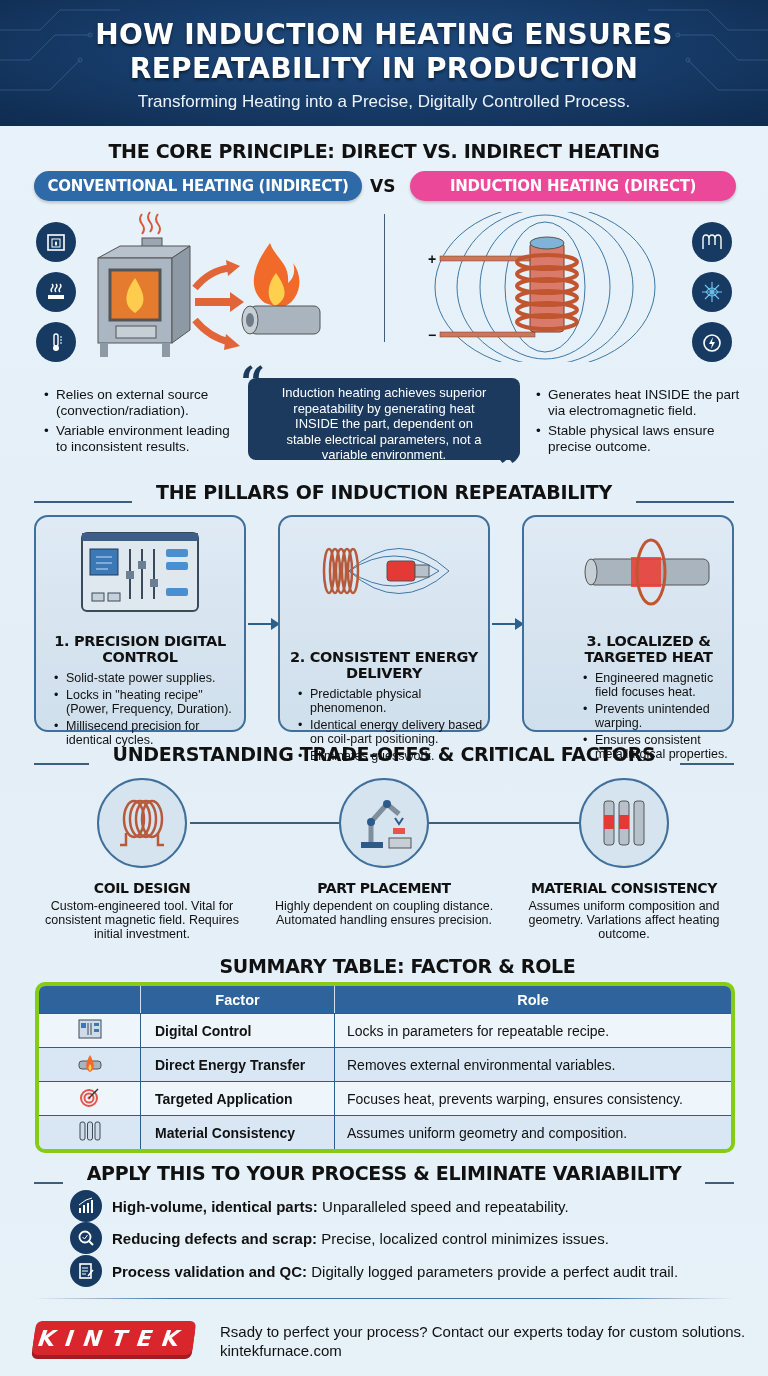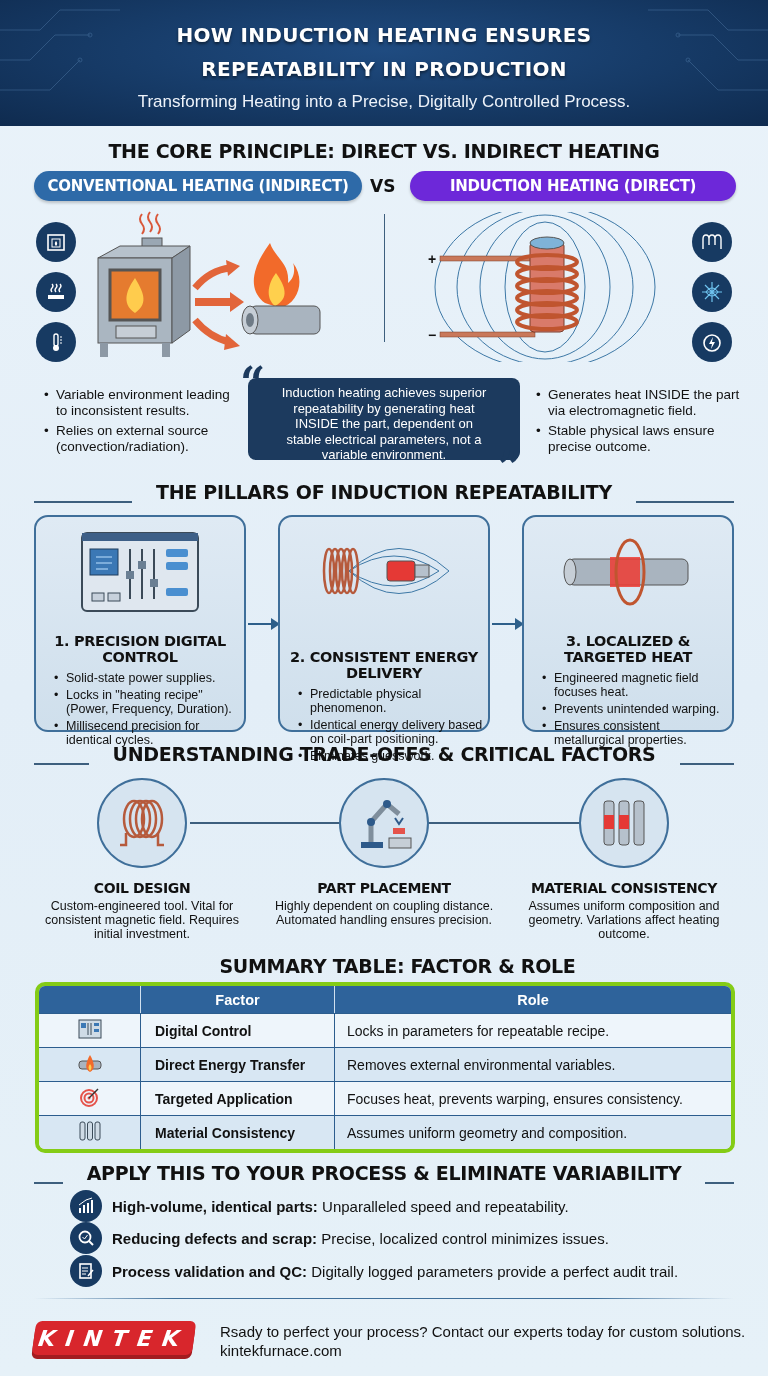--- a/index.html
+++ b/index.html
@@ -1,18 +1,18 @@
 <!DOCTYPE html>
 <html><head>
 <meta charset="utf-8">
 <style>
   * { box-sizing: border-box; margin: 0; padding: 0; }
   body { width: 768px; height: 1376px; font-family: "Liberation Sans", sans-serif; background: linear-gradient(180deg,#eaf3fa 0%,#e3eef7 50%,#e6f1f8 100%); color:#111; overflow:hidden; position:relative; }
   .header { height:126px; background: radial-gradient(ellipse at 50% 40%, #1f4b80 0%, #163a66 55%, #0f2b4f 100%); text-align:center; color:#fff; padding-top:18px; position:relative; }
-  .header h1 { font-family:"DejaVu Sans", sans-serif; font-size:20px; line-height:34px; font-weight:bold; letter-spacing:0.3px; text-shadow:0 2px 3px rgba(0,0,0,.5); }
+  .header h1 { font-family:"DejaVu Sans", sans-serif; font-size:28px; line-height:34px; font-weight:bold; letter-spacing:0.3px; text-shadow:0 2px 3px rgba(0,0,0,.5); }
   .header .sub { font-size:17px; margin-top:6px; color:#eef3fa; font-family:"Liberation Sans Narrow","Liberation Sans", sans-serif; }
   .circ { position:absolute; top:0; height:126px; width:120px; opacity:.25; }
   .sec-title { font-family:"DejaVu Sans", sans-serif; font-weight:bold; font-size:19px; text-align:center; color:#111; letter-spacing:-0.3px; }
   .ruled { display:flex; align-items:flex-end; gap:24px; padding:0 34px; }
   .ruled .line { flex:1; height:2px; background:#3d5f7e; }
   .pill { height:30px; border-radius:15px; color:#fff; font-size:15px; font-weight:bold; display:flex; align-items:center; justify-content:center; box-shadow:0 2px 3px rgba(0,0,0,.2); font-family:"DejaVu Sans", sans-serif; letter-spacing:-0.3px; }
   .icon-circle { width:40px; height:40px; border-radius:50%; background:#173a62; display:flex; align-items:center; justify-content:center; }
   .bullets { list-style:none; font-size:13.5px; line-height:16px; color:#111; }
   .bullets li { position:relative; padding-left:12px; margin-bottom:4px; }
   .bullets li::before { content:"•"; position:absolute; left:0; }
@@ -63,21 +63,21 @@
         <circle cx="40" cy="60" r="2"></circle>
       </g>
     </svg>
   <h1><span>HOW INDUCTION HEATING ENSURES</span><br><span>REPEATABILITY IN PRODUCTION</span></h1>
   <div class="sub">Transforming Heating into a Precise, Digitally Controlled Process.</div>
 </div>
 
 <div class="sec-title" style="position:absolute;top:140px;left:0;right:0;">THE CORE PRINCIPLE: DIRECT VS. INDIRECT HEATING</div>
 <div class="pill" style="position:absolute;left:34px;top:171px;width:328px;background:#2e6aa8;">CONVENTIONAL HEATING (INDIRECT)</div>
 <div style="position:absolute;left:370px;top:176px;font-weight:bold;font-size:17px;font-family:'DejaVu Sans',sans-serif;">VS</div>
-<div class="pill" style="position:absolute;left:410px;top:171px;width:326px;background:#6d28d9;">INDUCTION HEATING (DIRECT)</div>
+<div class="pill" style="position:absolute;left:410px;top:171px;width:326px;background:#ec4899;">INDUCTION HEATING (DIRECT)</div>
 
 <div style="position:absolute;left:36px;top:222px;" class="icon-circle">
   <svg width="22" height="22" viewBox="0 0 22 22">
       <rect x="3" y="4" width="16" height="15" fill="none" stroke="#fff" stroke-width="1.6"></rect>
       <rect x="7" y="8" width="8" height="8" fill="none" stroke="#fff"></rect>
       <path d="M11 15 C9 13 10 11 11 10 C12 11 13 13 11 15Z" fill="#fff"></path>
     </svg>
 </div>
 <div style="position:absolute;left:36px;top:272px;" class="icon-circle">
   <svg width="22" height="22" viewBox="0 0 22 22">
@@ -156,22 +156,22 @@
     </svg>
 </div>
 <div style="position:absolute;left:692px;top:322px;" class="icon-circle">
   <svg width="24" height="24" viewBox="0 0 24 24">
       <circle cx="12" cy="13" r="8" stroke="#fff" stroke-width="1.6" fill="none"></circle>
       <path d="M13 7 L9 14 H12 L11 19 L15 12 H12 Z" fill="#fff"></path>
     </svg>
 </div>
 
 <ul class="bullets" style="position:absolute;left:44px;top:387px;width:200px;">
+  <li>Relies on external source (convection/radiation).</li>
   <li>Variable environment leading to inconsistent results.</li>
-  <li>Relies on external source (convection/radiation).</li>
 </ul>
 <ul class="bullets" style="position:absolute;left:536px;top:387px;width:210px;">
   <li>Generates heat INSIDE the part via electromagnetic field.</li>
   <li>Stable physical laws ensure precise outcome.</li>
 </ul>
 
 <div class="qmark" style="left:240px;top:362px;">“</div>
 <div class="quote-box">Induction heating achieves superior repeatability by generating heat INSIDE the part, dependent on stable electrical parameters, not a variable environment.</div>
 <div class="qmark" style="left:498px;top:446px;">”</div>
 
@@ -227,21 +227,21 @@
   </svg>
   <h3 style="margin-top:36px;">2. CONSISTENT ENERGY DELIVERY</h3>
   <ul class="bullets">
     <li>Predictable physical phenomenon.</li>
     <li>Identical energy delivery based on coil-part positioning.</li>
     <li>Eliminates guesswork.</li>
   </ul>
 </div>
 <div class="arrow" style="left:492px;top:623px;"></div>
 
-<div class="card" style="left:522px;">
+<div class="card" style="left:522px;padding-left:41px;">
   <svg style="display:block;margin:14px auto 0;" width="140" height="82" viewBox="0 0 140 82">
     <rect x="10" y="28" width="120" height="26" rx="6" fill="#a9b4bf" stroke="#555"></rect>
     <ellipse cx="12" cy="41" rx="6" ry="13" fill="#c6ced6" stroke="#555"></ellipse>
     <rect x="52" y="26" width="30" height="30" fill="#ef3b32" opacity=".85"></rect>
     <ellipse cx="72" cy="41" rx="14" ry="32" stroke="#c0552f" stroke-width="3" fill="none"></ellipse>
   </svg>
   <h3 style="margin-top:20px;">3. LOCALIZED &amp; TARGETED HEAT</h3>
   <ul class="bullets">
     <li>Engineered magnetic field focuses heat.</li>
     <li>Prevents unintended warping.</li>

